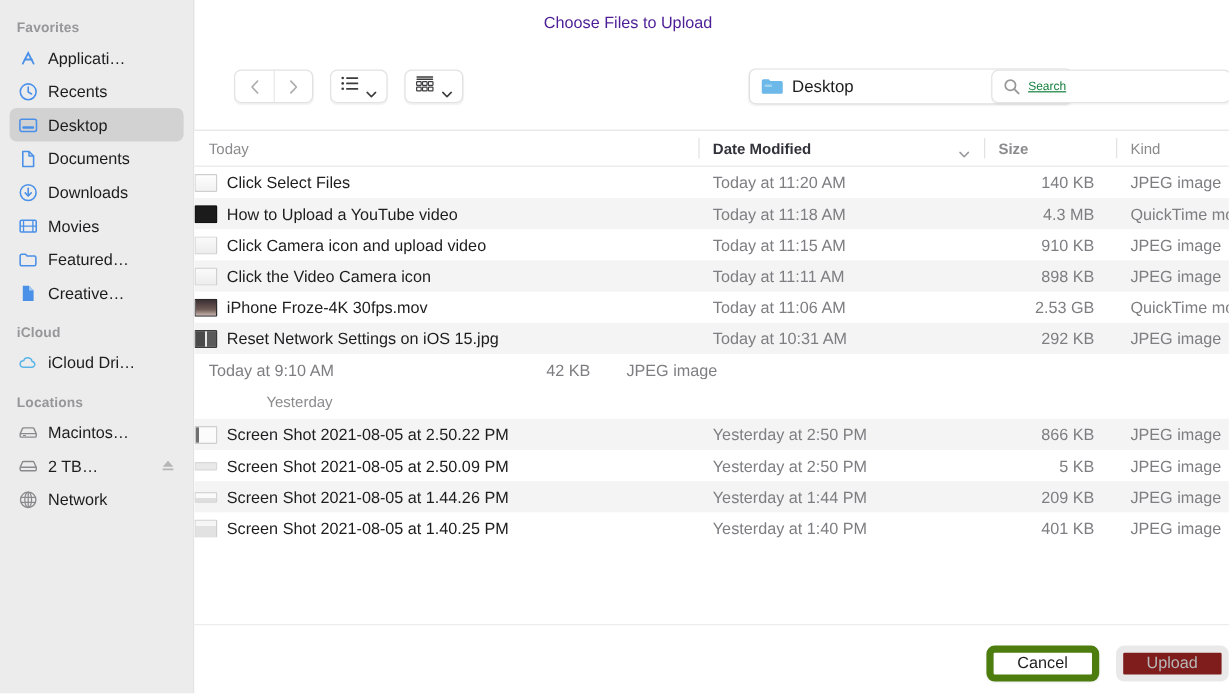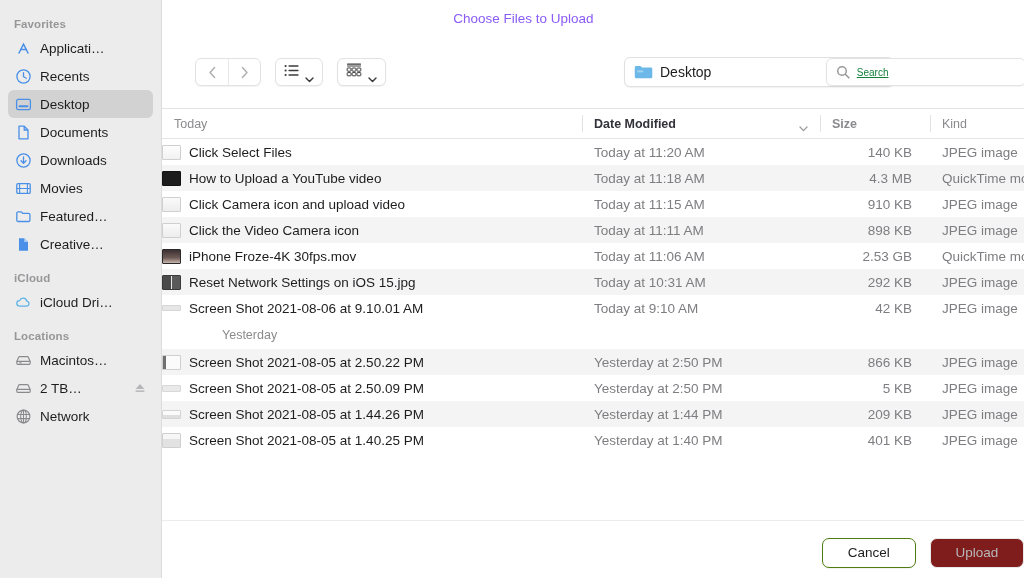--- a/index.html
+++ b/index.html
@@ -72,21 +72,21 @@
   
   .titlebar {
     height: 36px;
     display: flex;
     align-items: center;
     justify-content: center;
     flex: 0 0 36px;
   }
   .title {
     font-size: 13.5px;
-    color: #8b5cf6;
+    color: #4c1d95;
     font-weight: 500;
     
     margin-left: -161px;
   }
 
   
   .toolbar {
     height: 72px;
     flex: 0 0 72px;
     display: flex;
@@ -245,21 +245,21 @@
     justify-content: flex-end;
     padding-right: 22px;
     gap: 14px;
     background: #fff;
     border-top: 1px solid #ececec;
   }
   .btn {
     min-width: 94px;
     height: 30px;
     border-radius: 7px;
-    border: 1px solid #4d7c0f;
+    border: 6px solid #4d7c0f;
     background: #fff;
     font-size: 13.5px;
     color: #1d1d1f;
     box-shadow: 0 1px 1.5px rgba(0,0,0,.06);
     display: flex; align-items: center; justify-content: center; margin-top: 6px;
   }
   .btn.disabled { color: #b8b8b8; border-color: #e9e9e9; box-shadow: none; background: #7f1d1d; }
 </style>
 </head>
 <body>
@@ -557,24 +557,20 @@
         <div class="r-name">
           <span class="thumb" style="background:linear-gradient(90deg,#4a4a4a 0 46%,#e8e8e8 46% 54%,#5a5a5a 54% 100%);border-color:#3a3a3a"></span>
           <span>Reset Network Settings on iOS 15.jpg</span>
         </div>
         <div class="r-date">Today at 10:31 AM</div>
         <div class="r-size">292 KB</div>
         <div class="r-kind">JPEG image</div>
       </div>
 
       <div class="row">
-        <div class="r-name">
-          <span class="thumb" style="height:6px;background:#e6e6e6;border-color:#d6d6d6"></span>
-          <span>Screen Shot 2021-08-06 at 9.10.01 AM</span>
-        </div>
         <div class="r-date">Today at 9:10 AM</div>
         <div class="r-size">42 KB</div>
         <div class="r-kind">JPEG image</div>
       </div>
 
       <div class="grouphdr">Yesterday</div>
 
       <div class="row alt">
         <div class="r-name">
           <span class="thumb" style="background:linear-gradient(90deg,#707070 0 16%,#fbfbfb 16% 100%)"></span>

